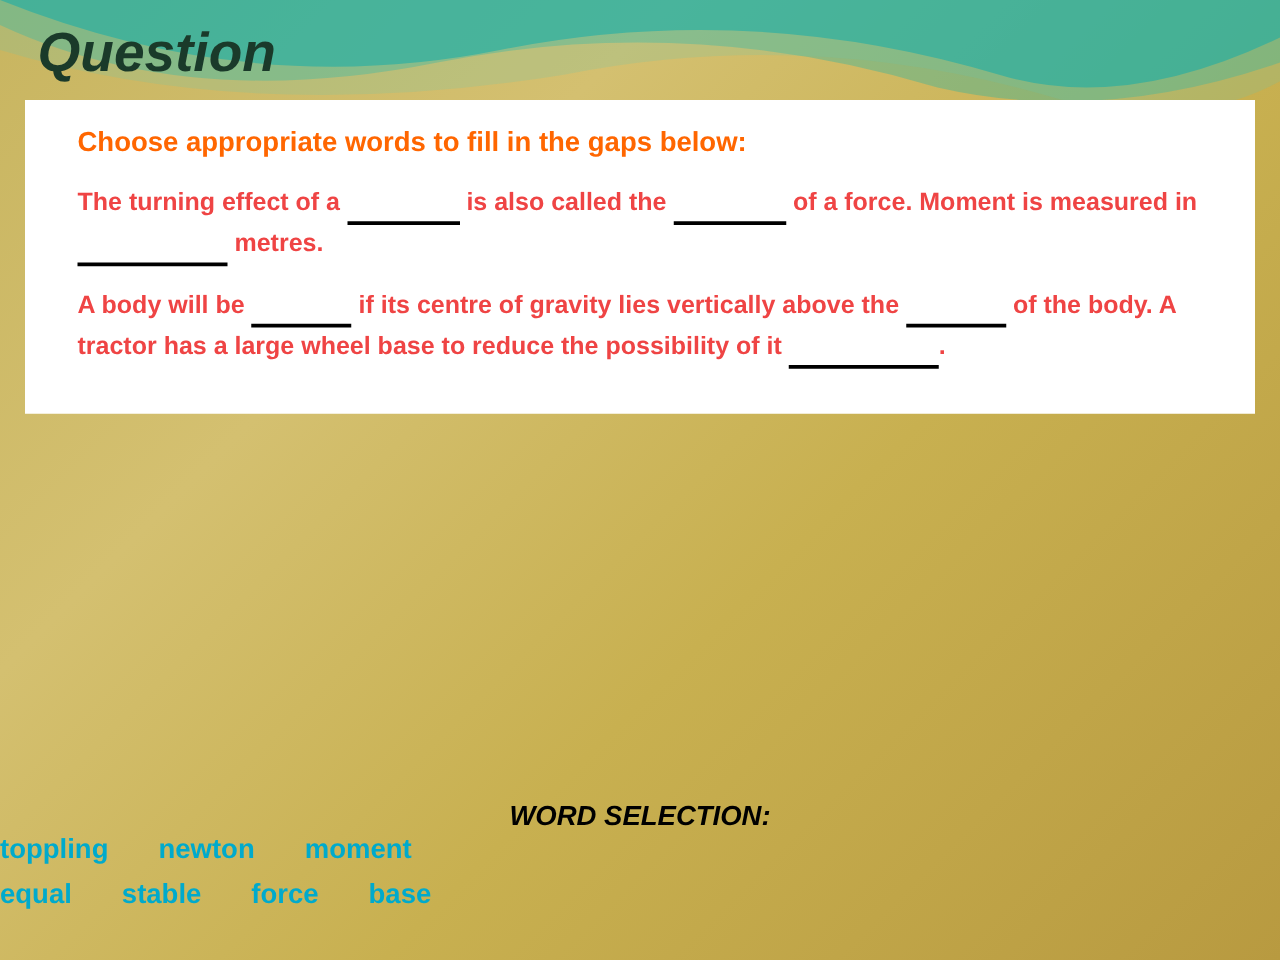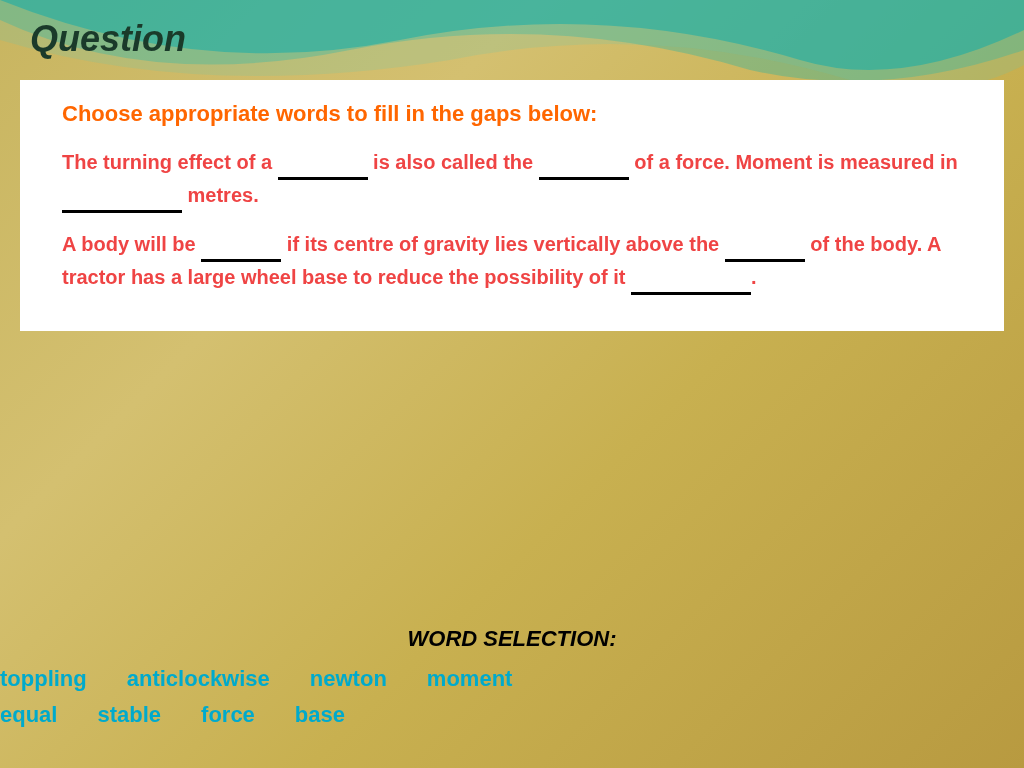--- a/index.html
+++ b/index.html
@@ -30,21 +30,21 @@
       top: 0;
       left: 0;
       width: 100%;
       height: 120px;
     }
 
     .question-label {
       position: absolute;
       top: 18px;
       left: 30px;
-      font-size: 36px;
+      font-size: 44px;
       font-style: italic;
       font-weight: bold;
       color: #1a3a2a;
       z-index: 10;
     }
 
     .content-box {
       position: absolute;
       top: 80px;
       left: 20px;
@@ -91,21 +91,20 @@
       right: 0;
       text-align: center;
       z-index: 5;
     }
 
     .word-selection-label {
       font-size: 22px;
       font-weight: bold;
       font-style: italic;
       color: #000;
-      margin-bottom: 14px;
     }
 
     .word-row {
       display: flex;
       gap: 40px;
       margin-bottom: 10px;
     }
 
     .word-item {
       font-size: 22px;
@@ -137,21 +136,20 @@
 
   <div class="paragraph">
     A body will be <span class="blank blank-medium">&nbsp;&nbsp;&nbsp;&nbsp;&nbsp;&nbsp;&nbsp;</span> if its centre of gravity lies vertically above the <span class="blank blank-medium">&nbsp;&nbsp;&nbsp;&nbsp;&nbsp;&nbsp;&nbsp;</span> of the body. A tractor has a large wheel base to reduce the possibility of it <span class="blank blank-long">&nbsp;&nbsp;&nbsp;&nbsp;&nbsp;&nbsp;&nbsp;&nbsp;&nbsp;&nbsp;</span>.
   </div>
 </div>
 
 <div class="word-selection-area">
   <div class="word-selection-label">WORD SELECTION:</div>
   <div class="word-row">
     <span class="word-item">toppling</span>
-    <span class="word-item">anticlockwise</span>
     <span class="word-item">newton</span>
     <span class="word-item">moment</span>
   </div>
   <div class="word-row">
     <span class="word-item">equal</span>
     <span class="word-item">stable</span>
     <span class="word-item">force</span>
     <span class="word-item">base</span>
   </div>
 </div>

